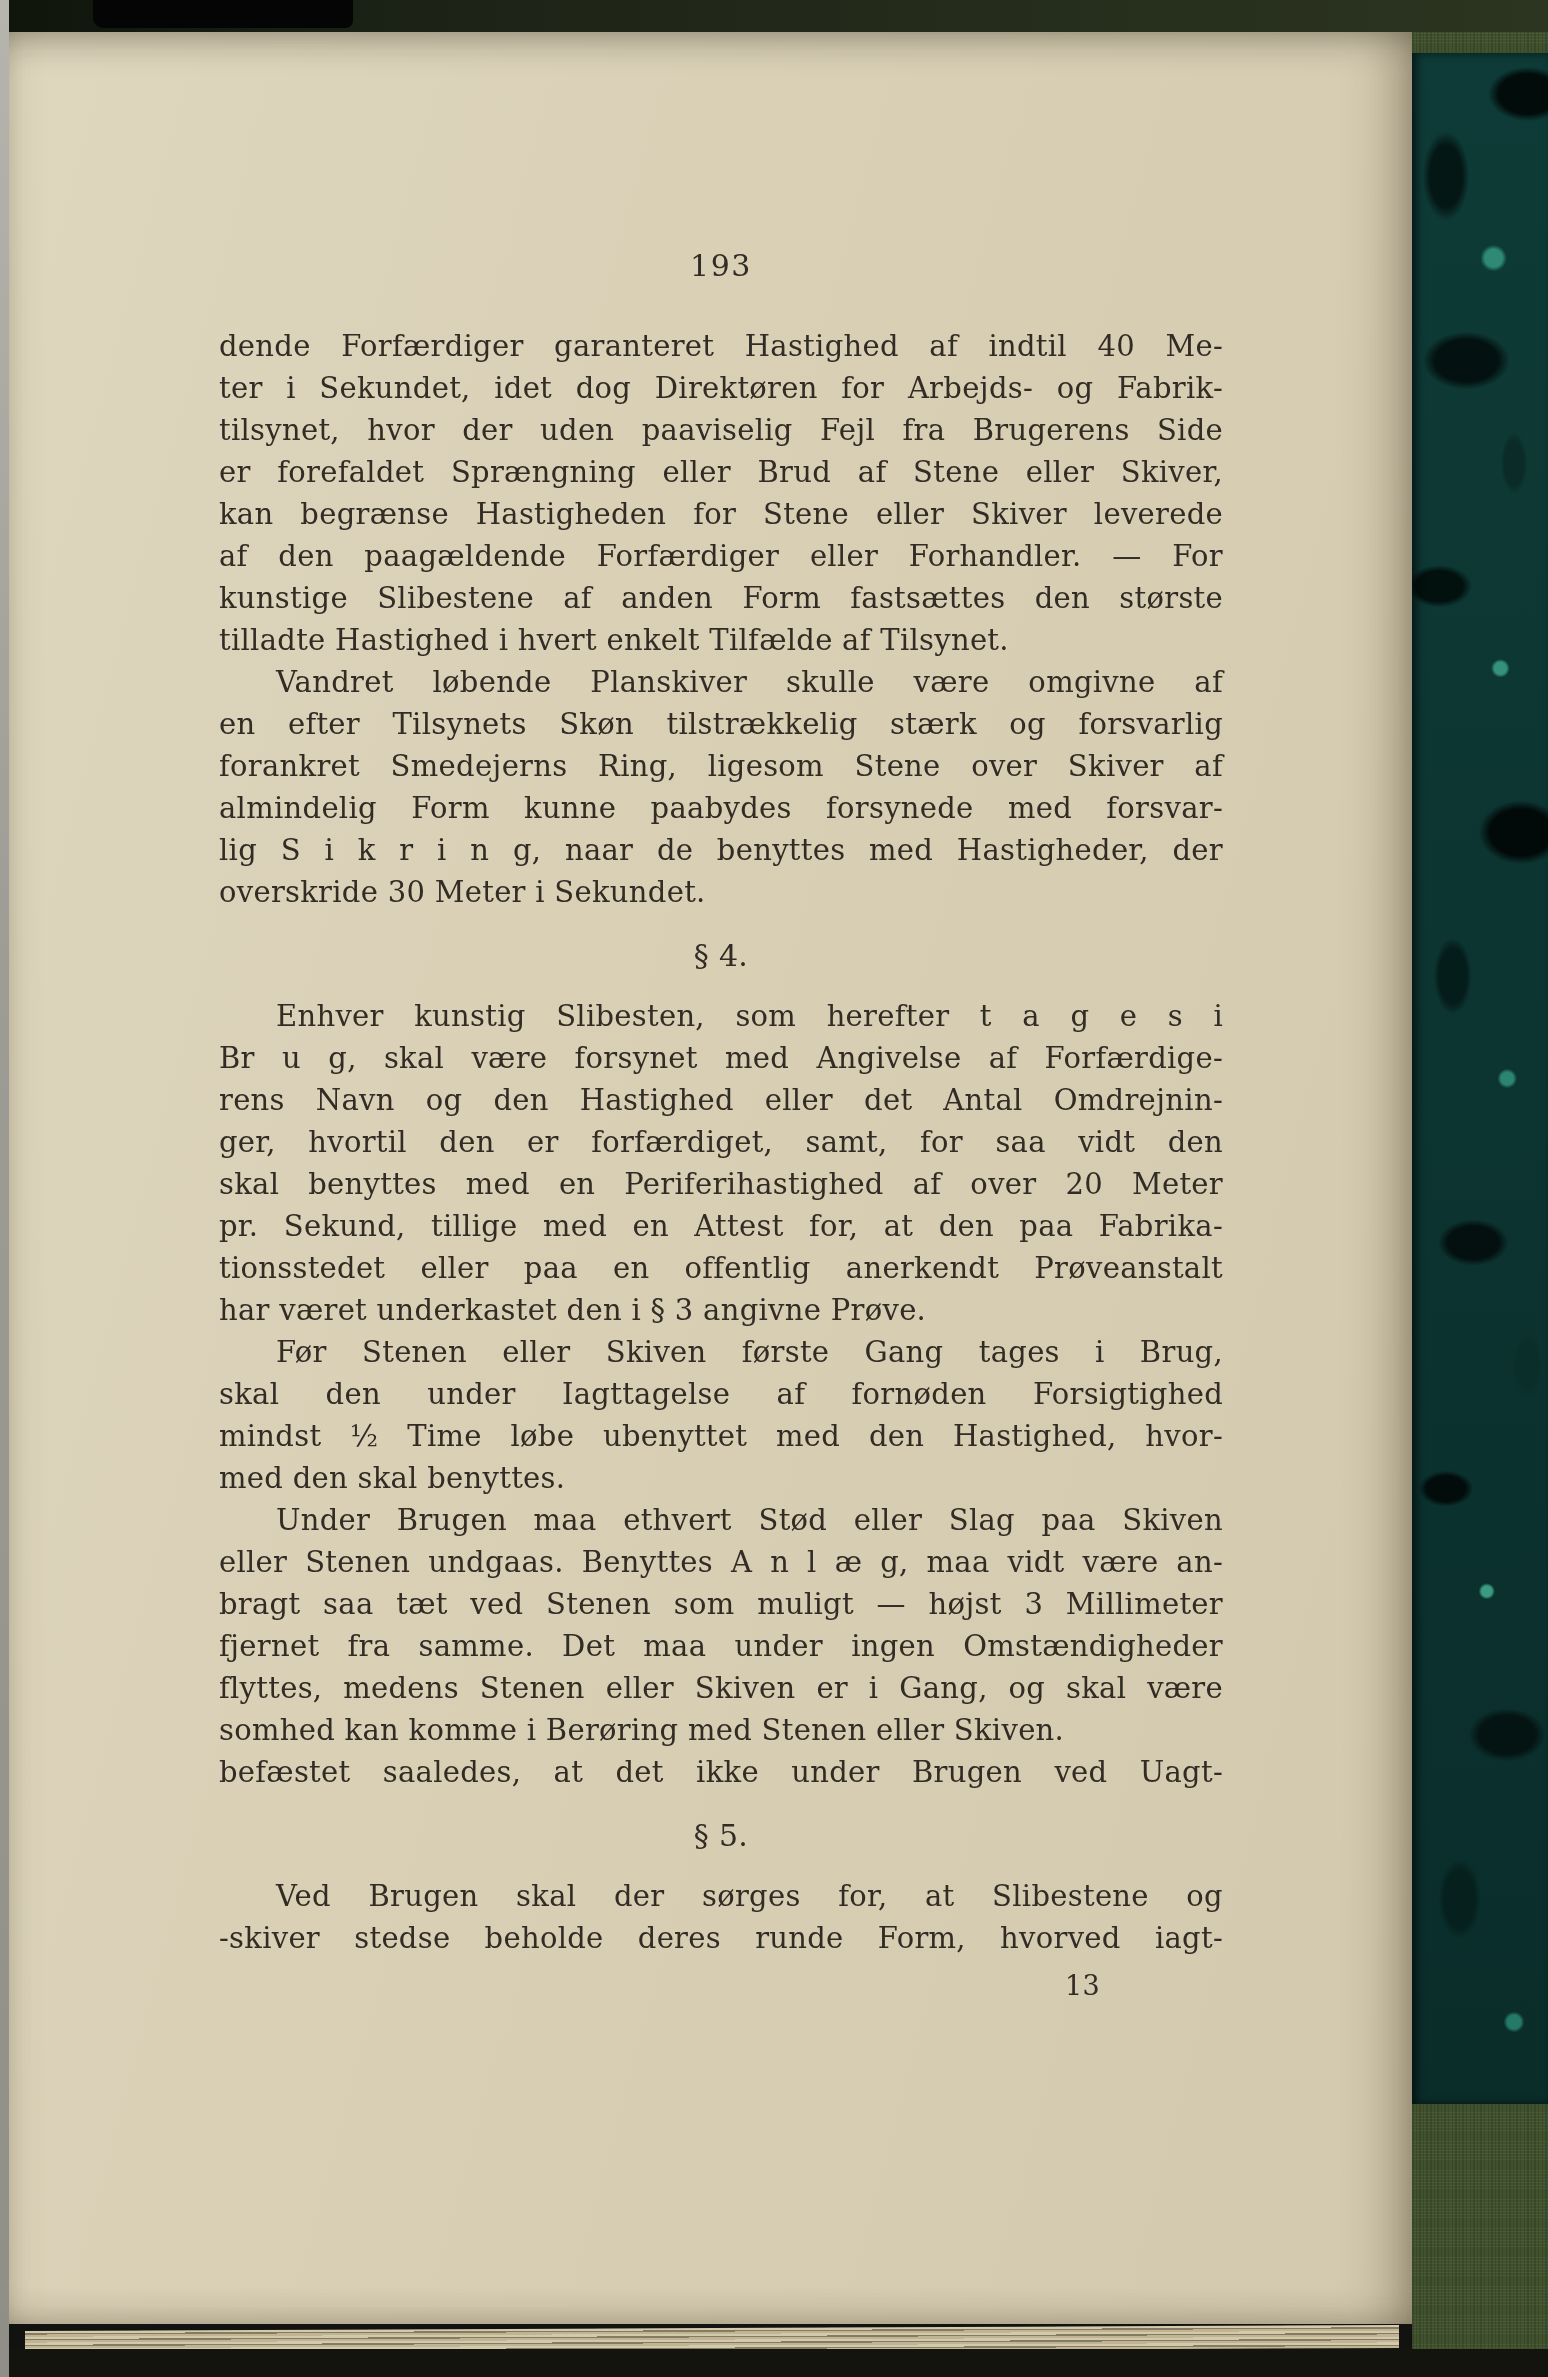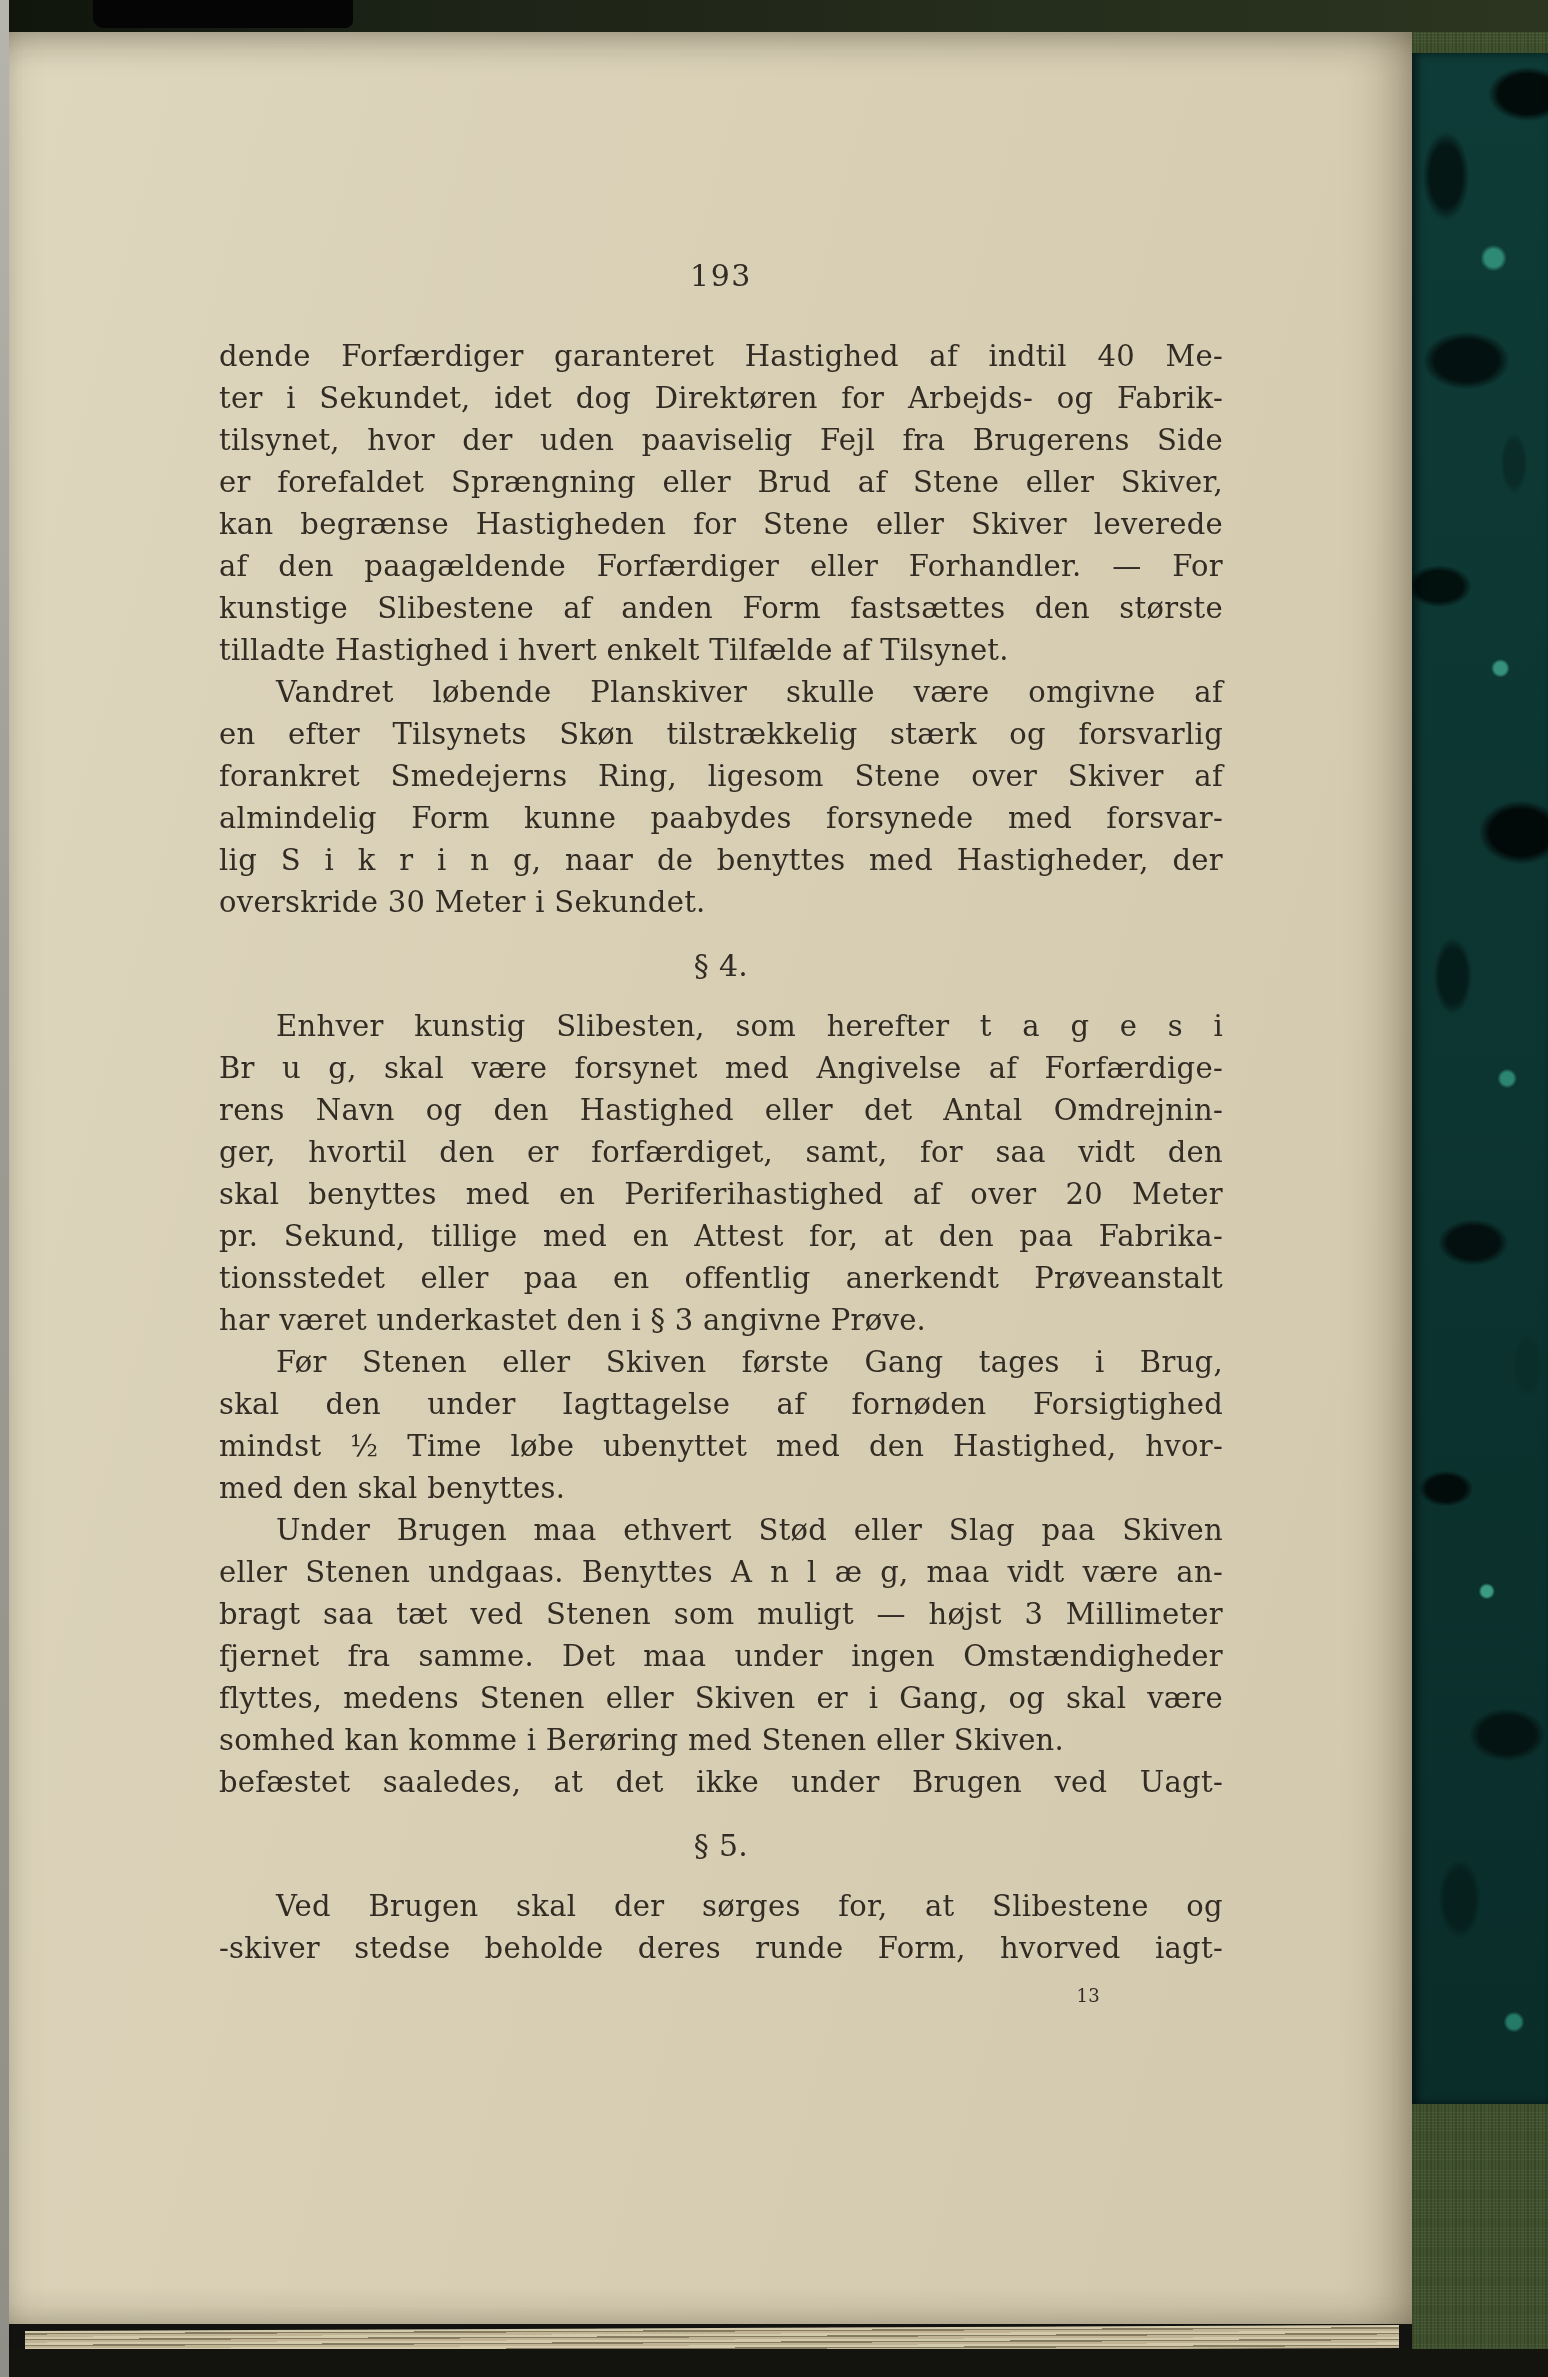--- a/index.html
+++ b/index.html
@@ -83,21 +83,21 @@
     background:repeating-linear-gradient(to bottom,#d3c9ab 0 2.2px,#857b60 2.2px 3.6px,#c0b494 3.6px 5.8px);
     transform:skewY(-.25deg);
     z-index:2;
   }
   .bottom-band{
     position:absolute;left:0;right:0;bottom:0;height:28px;background:#14140f;z-index:4;
   }
 
   
   .text-block{
-    position:absolute;left:219px;top:255px;width:1004px;
+    position:absolute;left:219px;top:245px;width:1004px;
     color:var(--ink);
     font-size:29px;line-height:42px;letter-spacing:0.3px;
     z-index:8;
   }
   .page-number{
     text-align:center;font-size:30px;letter-spacing:1.5px;
     height:44px;margin-bottom:36px;
   }
   .paragraph{margin:0;}
   .line{
@@ -105,21 +105,21 @@
     white-space:normal;
   }
   .line.last{text-align-last:left;}
   .line.indent{text-indent:57px;}
   .section-heading{
     text-align:center;font-size:30px;
     margin-top:22px;margin-bottom:18px;line-height:42px;
   }
   .page-folio{
     text-align:right;padding-right:123px;
-    font-size:18px;margin-top:5.8px;
+    font-size:27px;margin-top:5.8px;
   }
 </style>
 </head>
 <body>
 
 <div>
 
   <div class="top-binding"></div>
   <div class="binding-notch"></div>
   <div class="left-edge-strip"></div>

